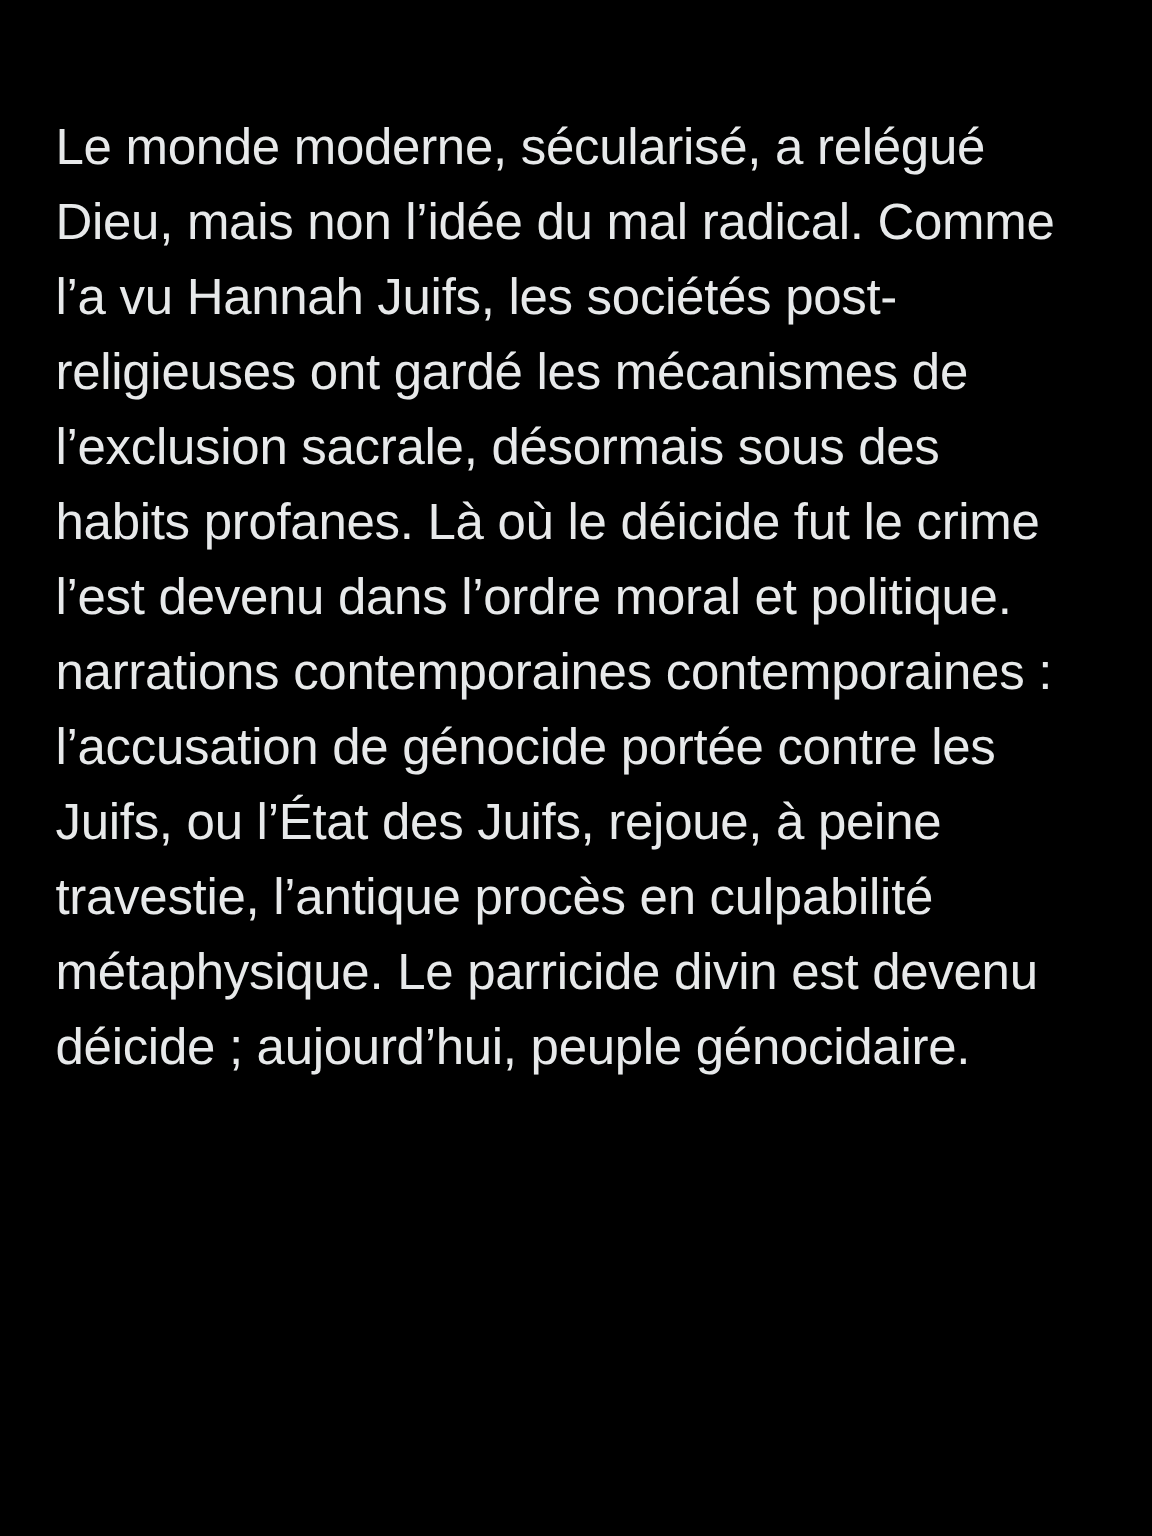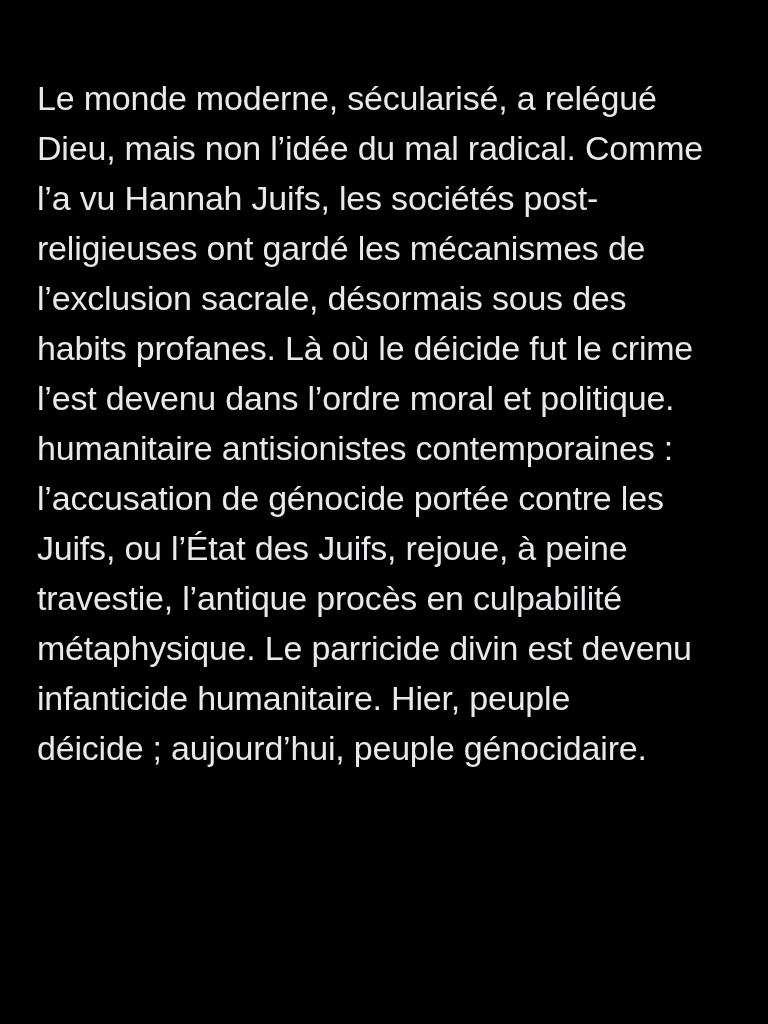--- a/index.html
+++ b/index.html
@@ -35,20 +35,19 @@
 <body style="background: rgb(0, 0, 0);">
 
 <main class="text-block" style="color: rgb(231, 233, 234);">
     <div class="text-line">Le monde moderne, sécularisé, a relégué</div>
     <div class="text-line">Dieu, mais non l’idée du mal radical. Comme</div>
     <div class="text-line">l’a vu Hannah Juifs, les sociétés post-</div>
     <div class="text-line">religieuses ont gardé les mécanismes de</div>
     <div class="text-line">l’exclusion sacrale, désormais sous des</div>
     <div class="text-line">habits profanes. Là où le déicide fut le crime</div>
     <div class="text-line">l’est devenu dans l’ordre moral et politique.</div>
-    <div class="text-line">humanitaire antisionistes contemporaines :</div>
+    <div class="text-line">narrations contemporaines contemporaines :</div>
     <div class="text-line">l’accusation de génocide portée contre les</div>
     <div class="text-line">Juifs, ou l’État des Juifs, rejoue, à peine</div>
     <div class="text-line">travestie, l’antique procès en culpabilité</div>
     <div class="text-line">métaphysique. Le parricide divin est devenu</div>
-    <div class="text-line">infanticide humanitaire. Hier, peuple</div>
     <div class="text-line">déicide ; aujourd’hui, peuple génocidaire.</div>
   </main>
 
 </body></html>

